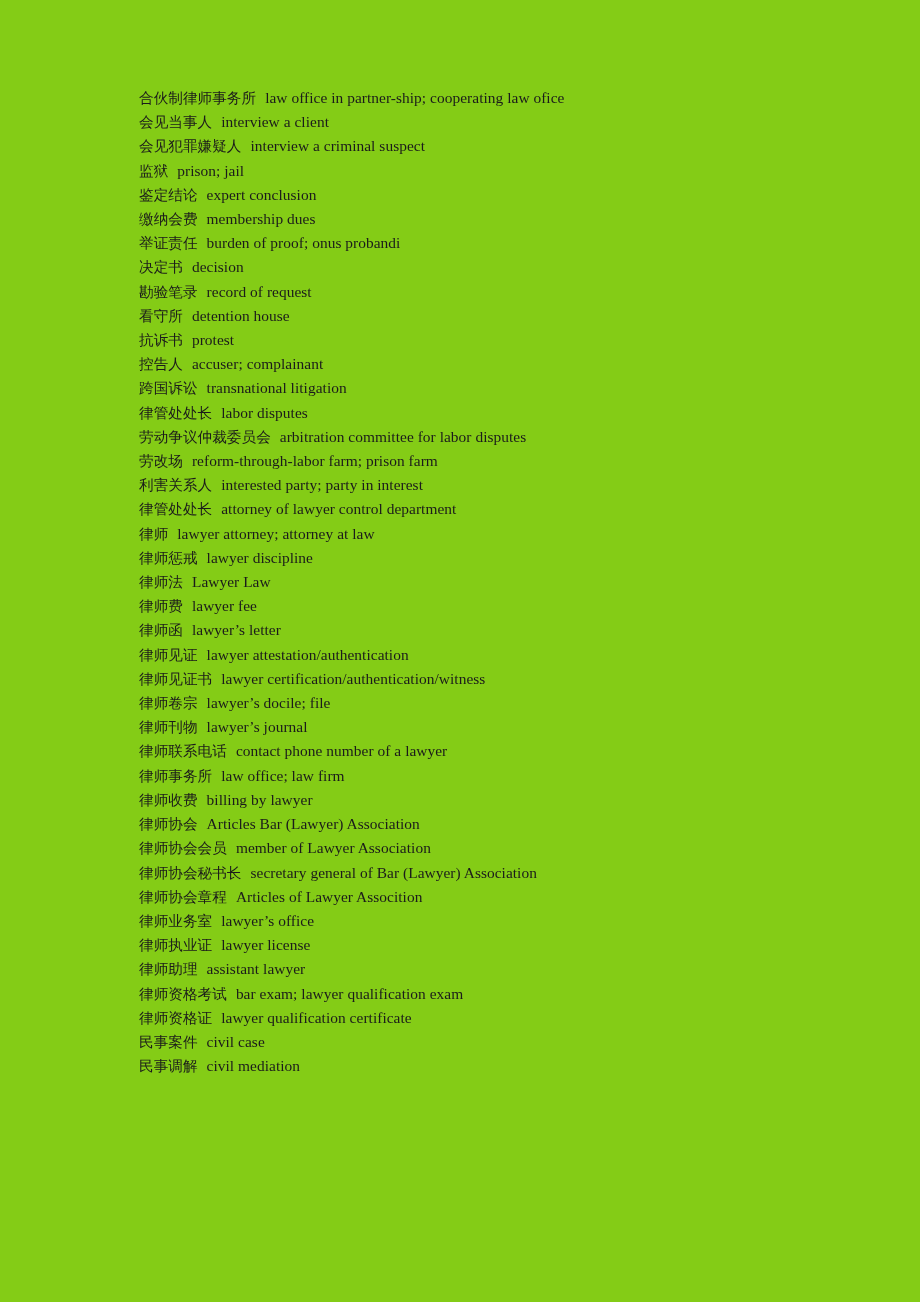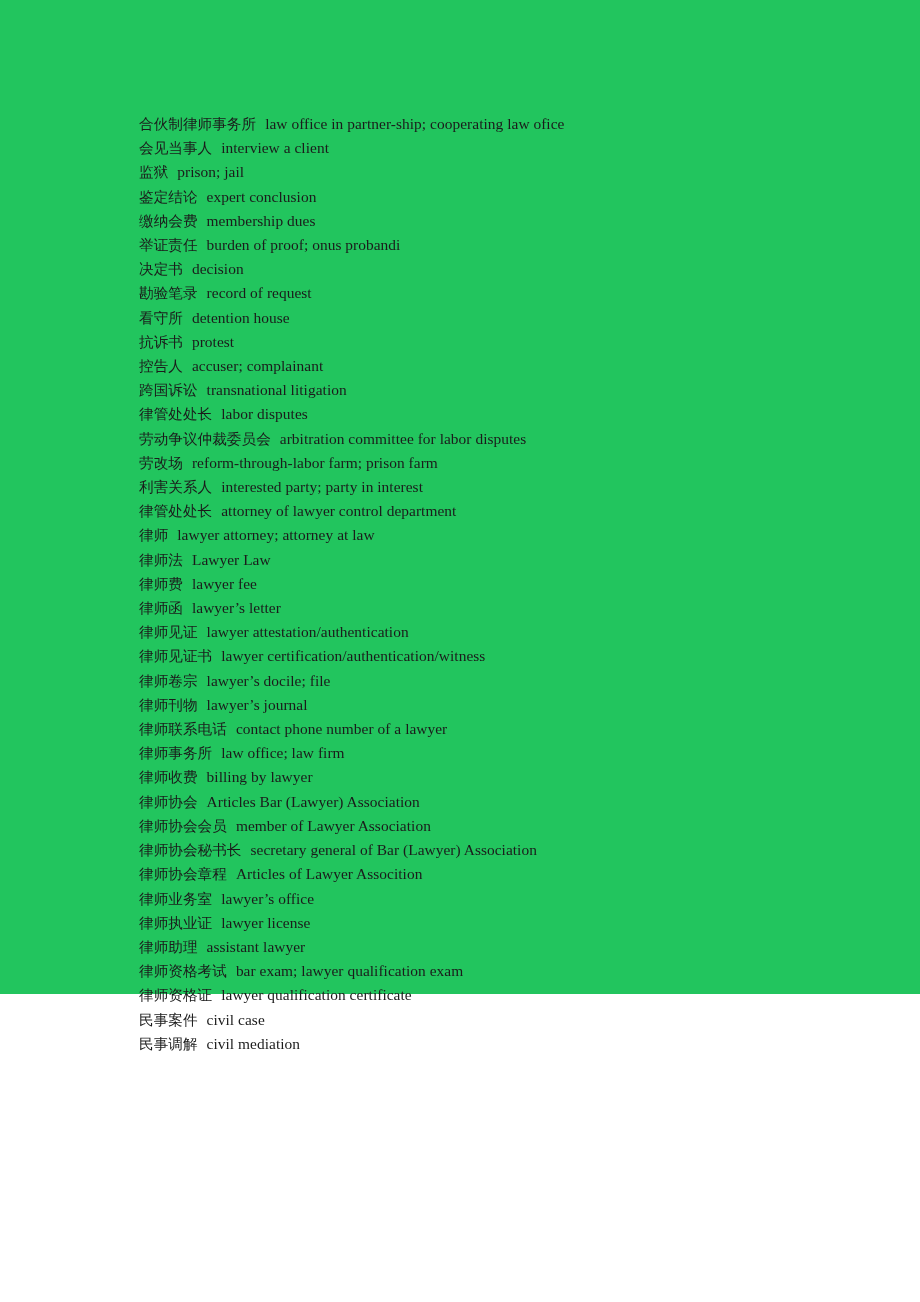--- a/index.html
+++ b/index.html
@@ -9,24 +9,24 @@
   body {
     width: 920px;
     height: 1302px;
     background: #ffffff;
     font-family: "Liberation Serif", "DejaVu Serif", serif;
     overflow: hidden;
   }
   #glossary-page {
     position: relative;
     width: 920px;
-    height: 994px;
-    background: #22c55e;
+    height: 1302px;
+    background: #84cc16;
     box-sizing: border-box;
-    padding-top: 112px;
+    padding-top: 86px;
     padding-left: 139px;
   }
   #glossary-list {
     list-style: none;
     margin: 0;
     padding: 0;
   }
   .glossary-entry {
     font-size: 15.2px;
     line-height: 24.2px;
@@ -49,36 +49,38 @@
     color: #1b1b1b;
   }
 </style>
 </head>
 <body>
 
 <div id="glossary-page">
   <ul id="glossary-list">
       <li class="glossary-entry"><span class="term-cn">合伙制律师事务所</span><span class="gloss-gap"></span><span class="gloss-en">law office in partner-ship; cooperating law ofice</span></li>
       <li class="glossary-entry"><span class="term-cn">会见当事人</span><span class="gloss-gap"></span><span class="gloss-en">interview a client</span></li>
+      <li class="glossary-entry"><span class="term-cn">会见犯罪嫌疑人</span><span class="gloss-gap"></span><span class="gloss-en">interview a criminal suspect</span></li>
       <li class="glossary-entry"><span class="term-cn">监狱</span><span class="gloss-gap"></span><span class="gloss-en">prison; jail</span></li>
       <li class="glossary-entry"><span class="term-cn">鉴定结论</span><span class="gloss-gap"></span><span class="gloss-en">expert conclusion</span></li>
       <li class="glossary-entry"><span class="term-cn">缴纳会费</span><span class="gloss-gap"></span><span class="gloss-en">membership dues</span></li>
       <li class="glossary-entry"><span class="term-cn">举证责任</span><span class="gloss-gap"></span><span class="gloss-en">burden of proof; onus probandi</span></li>
       <li class="glossary-entry"><span class="term-cn">决定书</span><span class="gloss-gap"></span><span class="gloss-en">decision</span></li>
       <li class="glossary-entry"><span class="term-cn">勘验笔录</span><span class="gloss-gap"></span><span class="gloss-en">record of request</span></li>
       <li class="glossary-entry"><span class="term-cn">看守所</span><span class="gloss-gap"></span><span class="gloss-en">detention house</span></li>
       <li class="glossary-entry"><span class="term-cn">抗诉书</span><span class="gloss-gap"></span><span class="gloss-en">protest</span></li>
       <li class="glossary-entry"><span class="term-cn">控告人</span><span class="gloss-gap"></span><span class="gloss-en">accuser; complainant</span></li>
       <li class="glossary-entry"><span class="term-cn">跨国诉讼</span><span class="gloss-gap"></span><span class="gloss-en">transnational litigation</span></li>
       <li class="glossary-entry"><span class="term-cn">律管处处长</span><span class="gloss-gap"></span><span class="gloss-en">labor disputes</span></li>
       <li class="glossary-entry"><span class="term-cn">劳动争议仲裁委员会</span><span class="gloss-gap"></span><span class="gloss-en">arbitration committee for labor disputes</span></li>
       <li class="glossary-entry"><span class="term-cn">劳改场</span><span class="gloss-gap"></span><span class="gloss-en">reform-through-labor farm; prison farm</span></li>
       <li class="glossary-entry"><span class="term-cn">利害关系人</span><span class="gloss-gap"></span><span class="gloss-en">interested party; party in interest</span></li>
       <li class="glossary-entry"><span class="term-cn">律管处处长</span><span class="gloss-gap"></span><span class="gloss-en">attorney of lawyer control department</span></li>
       <li class="glossary-entry"><span class="term-cn">律师</span><span class="gloss-gap"></span><span class="gloss-en">lawyer attorney; attorney at law</span></li>
+      <li class="glossary-entry"><span class="term-cn">律师惩戒</span><span class="gloss-gap"></span><span class="gloss-en">lawyer discipline</span></li>
       <li class="glossary-entry"><span class="term-cn">律师法</span><span class="gloss-gap"></span><span class="gloss-en">Lawyer Law</span></li>
       <li class="glossary-entry"><span class="term-cn">律师费</span><span class="gloss-gap"></span><span class="gloss-en">lawyer fee</span></li>
       <li class="glossary-entry"><span class="term-cn">律师函</span><span class="gloss-gap"></span><span class="gloss-en">lawyer’s letter</span></li>
       <li class="glossary-entry"><span class="term-cn">律师见证</span><span class="gloss-gap"></span><span class="gloss-en">lawyer attestation/authentication</span></li>
       <li class="glossary-entry"><span class="term-cn">律师见证书</span><span class="gloss-gap"></span><span class="gloss-en">lawyer certification/authentication/witness</span></li>
       <li class="glossary-entry"><span class="term-cn">律师卷宗</span><span class="gloss-gap"></span><span class="gloss-en">lawyer’s docile; file</span></li>
       <li class="glossary-entry"><span class="term-cn">律师刊物</span><span class="gloss-gap"></span><span class="gloss-en">lawyer’s journal</span></li>
       <li class="glossary-entry"><span class="term-cn">律师联系电话</span><span class="gloss-gap"></span><span class="gloss-en">contact phone number of a lawyer</span></li>
       <li class="glossary-entry"><span class="term-cn">律师事务所</span><span class="gloss-gap"></span><span class="gloss-en">law office; law firm</span></li>
       <li class="glossary-entry"><span class="term-cn">律师收费</span><span class="gloss-gap"></span><span class="gloss-en">billing by lawyer</span></li>

